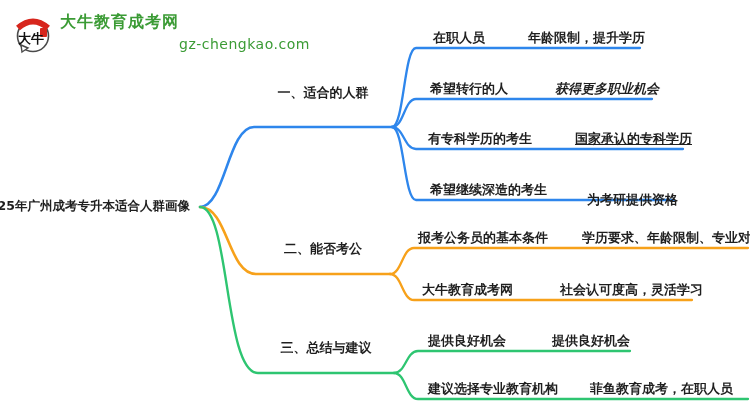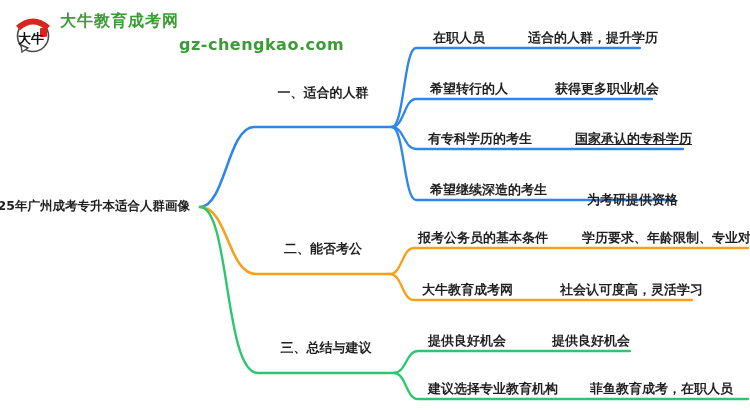--- a/index.html
+++ b/index.html
@@ -5,21 +5,21 @@
   html,body{margin:0;padding:0;background:#ffffff;}
   .stage{
     position:relative;width:750px;height:410px;background:#ffffff;overflow:hidden;
     font-family:"DejaVu Sans",sans-serif;color:#222;
   }
   svg.links{position:absolute;left:0;top:0;width:750px;height:410px;}
   svg.links path{fill:none;stroke-linecap:round;}
   .logo{position:absolute;left:12px;top:10px;display:flex;align-items:center;gap:6px;}
   .logo-text{display:flex;flex-direction:row;line-height:1.1;}
   .brand{font-size:16px;font-weight:700;letter-spacing:1px;}
-  .site-url{font-size:16px;font-weight:700;letter-spacing:.5px;margin-top:24px;}
+  .site-url{font-size:14px;font-weight:400;letter-spacing:.5px;margin-top:24px;}
   .root-label{
     position:absolute;right:560px;top:198px;white-space:nowrap;
     font-size:12.5px;font-weight:600;color:#1f1f1f;text-align:right;
   }
   .branch-label{
     position:absolute;font-size:13px;font-weight:600;color:#1f1f1f;
     text-align:center;white-space:nowrap;
   }
   .node-text{
     position:absolute;font-size:13px;font-weight:600;color:#1f1f1f;white-space:nowrap;
@@ -61,23 +61,23 @@
     </div>
   </header>
 
   <div class="root-label">2025年广州成考专升本适合人群画像</div>
 
   <div class="branch-label" style="left:254px;top:84px;width:138px;">一、适合的人群</div>
   <div class="branch-label" style="left:256px;top:240px;width:134px;">二、能否考公</div>
   <div class="branch-label" style="left:258px;top:339px;width:136px;">三、总结与建议</div>
 
   <span class="node-text" style="left:433px;top:29px;">在职人员</span>
-  <span class="node-text" style="left:528px;top:29px;">适合的人群，提升学历</span>
+  <span class="node-text" style="left:528px;top:29px;">年龄限制，提升学历</span>
   <span class="node-text" style="left:430px;top:80px;">希望转行的人</span>
-  <span class="node-text" style="left:555px;top:80px;">获得更多职业机会</span>
+  <span class="node-text" style="left:555px;top:80px;font-style:italic;">获得更多职业机会</span>
   <span class="node-text" style="left:428px;top:130px;">有专科学历的考生</span>
   <span class="node-text" style="left:575px;top:130px;text-decoration:underline;">国家承认的专科学历</span>
   <span class="node-text" style="left:430px;top:181px;">希望继续深造的考生</span>
   <span class="node-text" style="left:587px;top:191px;">为考研提供资格</span>
 
   <span class="node-text" style="left:418px;top:229px;">报考公务员的基本条件</span>
   <span class="node-text" style="left:582px;top:229px;">学历要求、年龄限制、专业对口</span>
   <span class="node-text" style="left:422px;top:281px;">大牛教育成考网</span>
   <span class="node-text" style="left:560px;top:281px;">社会认可度高，灵活学习</span>
 

